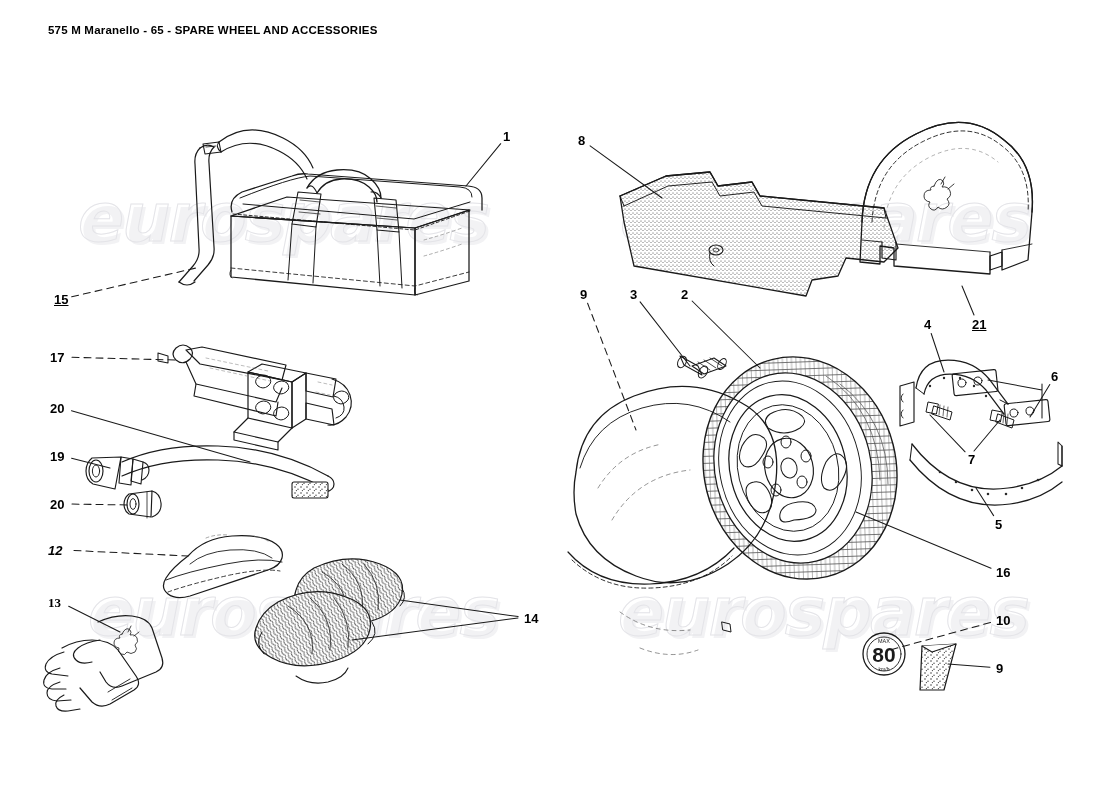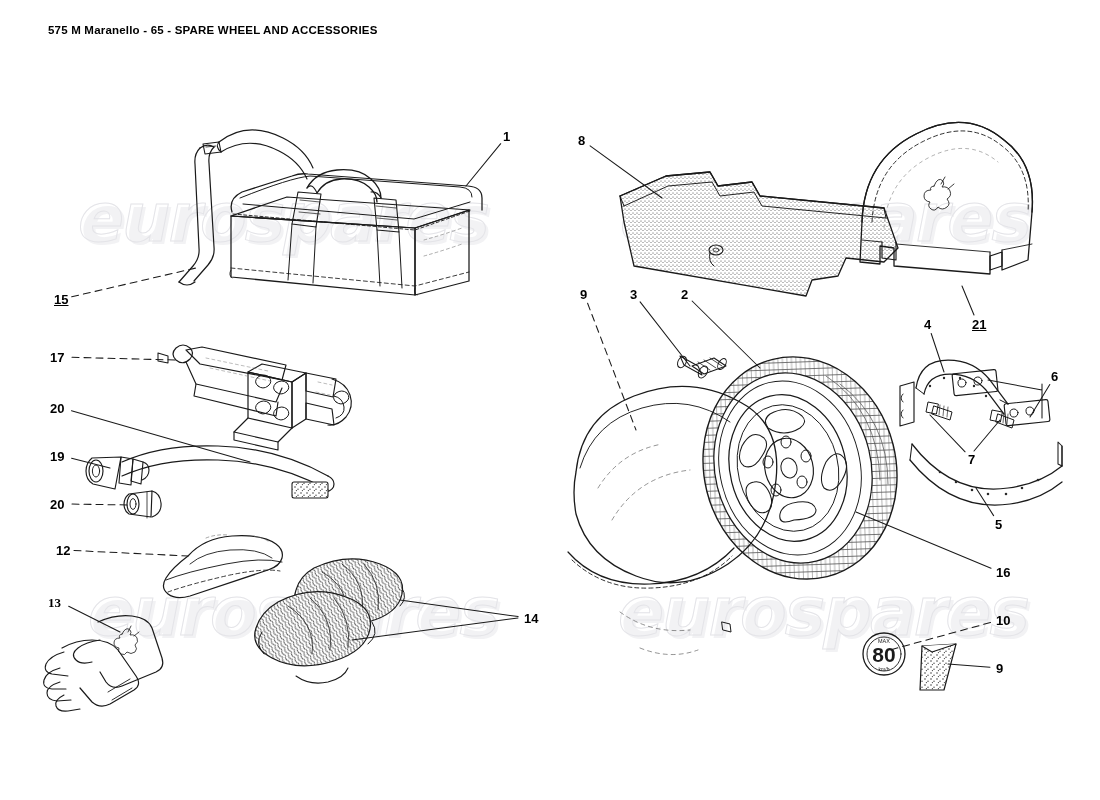--- a/index.html
+++ b/index.html
@@ -429,21 +429,21 @@
       <div class="callout" style="left: 681px; top: 288px;">2</div>
       <div class="callout" style="left: 630px; top: 288px;">3</div>
       <div class="callout" style="left: 924px; top: 318px;">4</div>
       <div class="callout" style="left: 995px; top: 518px;">5</div>
       <div class="callout" style="left: 1051px; top: 370px;">6</div>
       <div class="callout" style="left: 968px; top: 453px;">7</div>
       <div class="callout" style="left: 578px; top: 134px;">8</div>
       <div class="callout" style="left: 580px; top: 288px;">9</div>
       <div class="callout" style="left: 996px; top: 614px;">10</div>
       <div class="callout" style="left: 996px; top: 662px;">9</div>
-      <div class="callout" style="left: 56px; top: 544px;">12</div>
+      <div class="callout" style="left: 48px; top: 544px; font-style: italic;">12</div>
       <div class="callout" style="left: 48px; top: 596px; font-family: Liberation Serif, serif;">13</div>
       <div class="callout" style="left: 524px; top: 612px;">14</div>
       <div class="callout" style="left: 54px; top: 293px; text-decoration: underline;">15</div>
       <div class="callout" style="left: 996px; top: 566px;">16</div>
       <div class="callout" style="left: 50px; top: 351px;">17</div>
       <div class="callout" style="left: 50px; top: 402px;">20</div>
       <div class="callout" style="left: 50px; top: 450px;">19</div>
       <div class="callout" style="left: 50px; top: 498px;">20</div>
       <div class="callout" style="left: 972px; top: 318px; text-decoration: underline;">21</div>
     </div>

